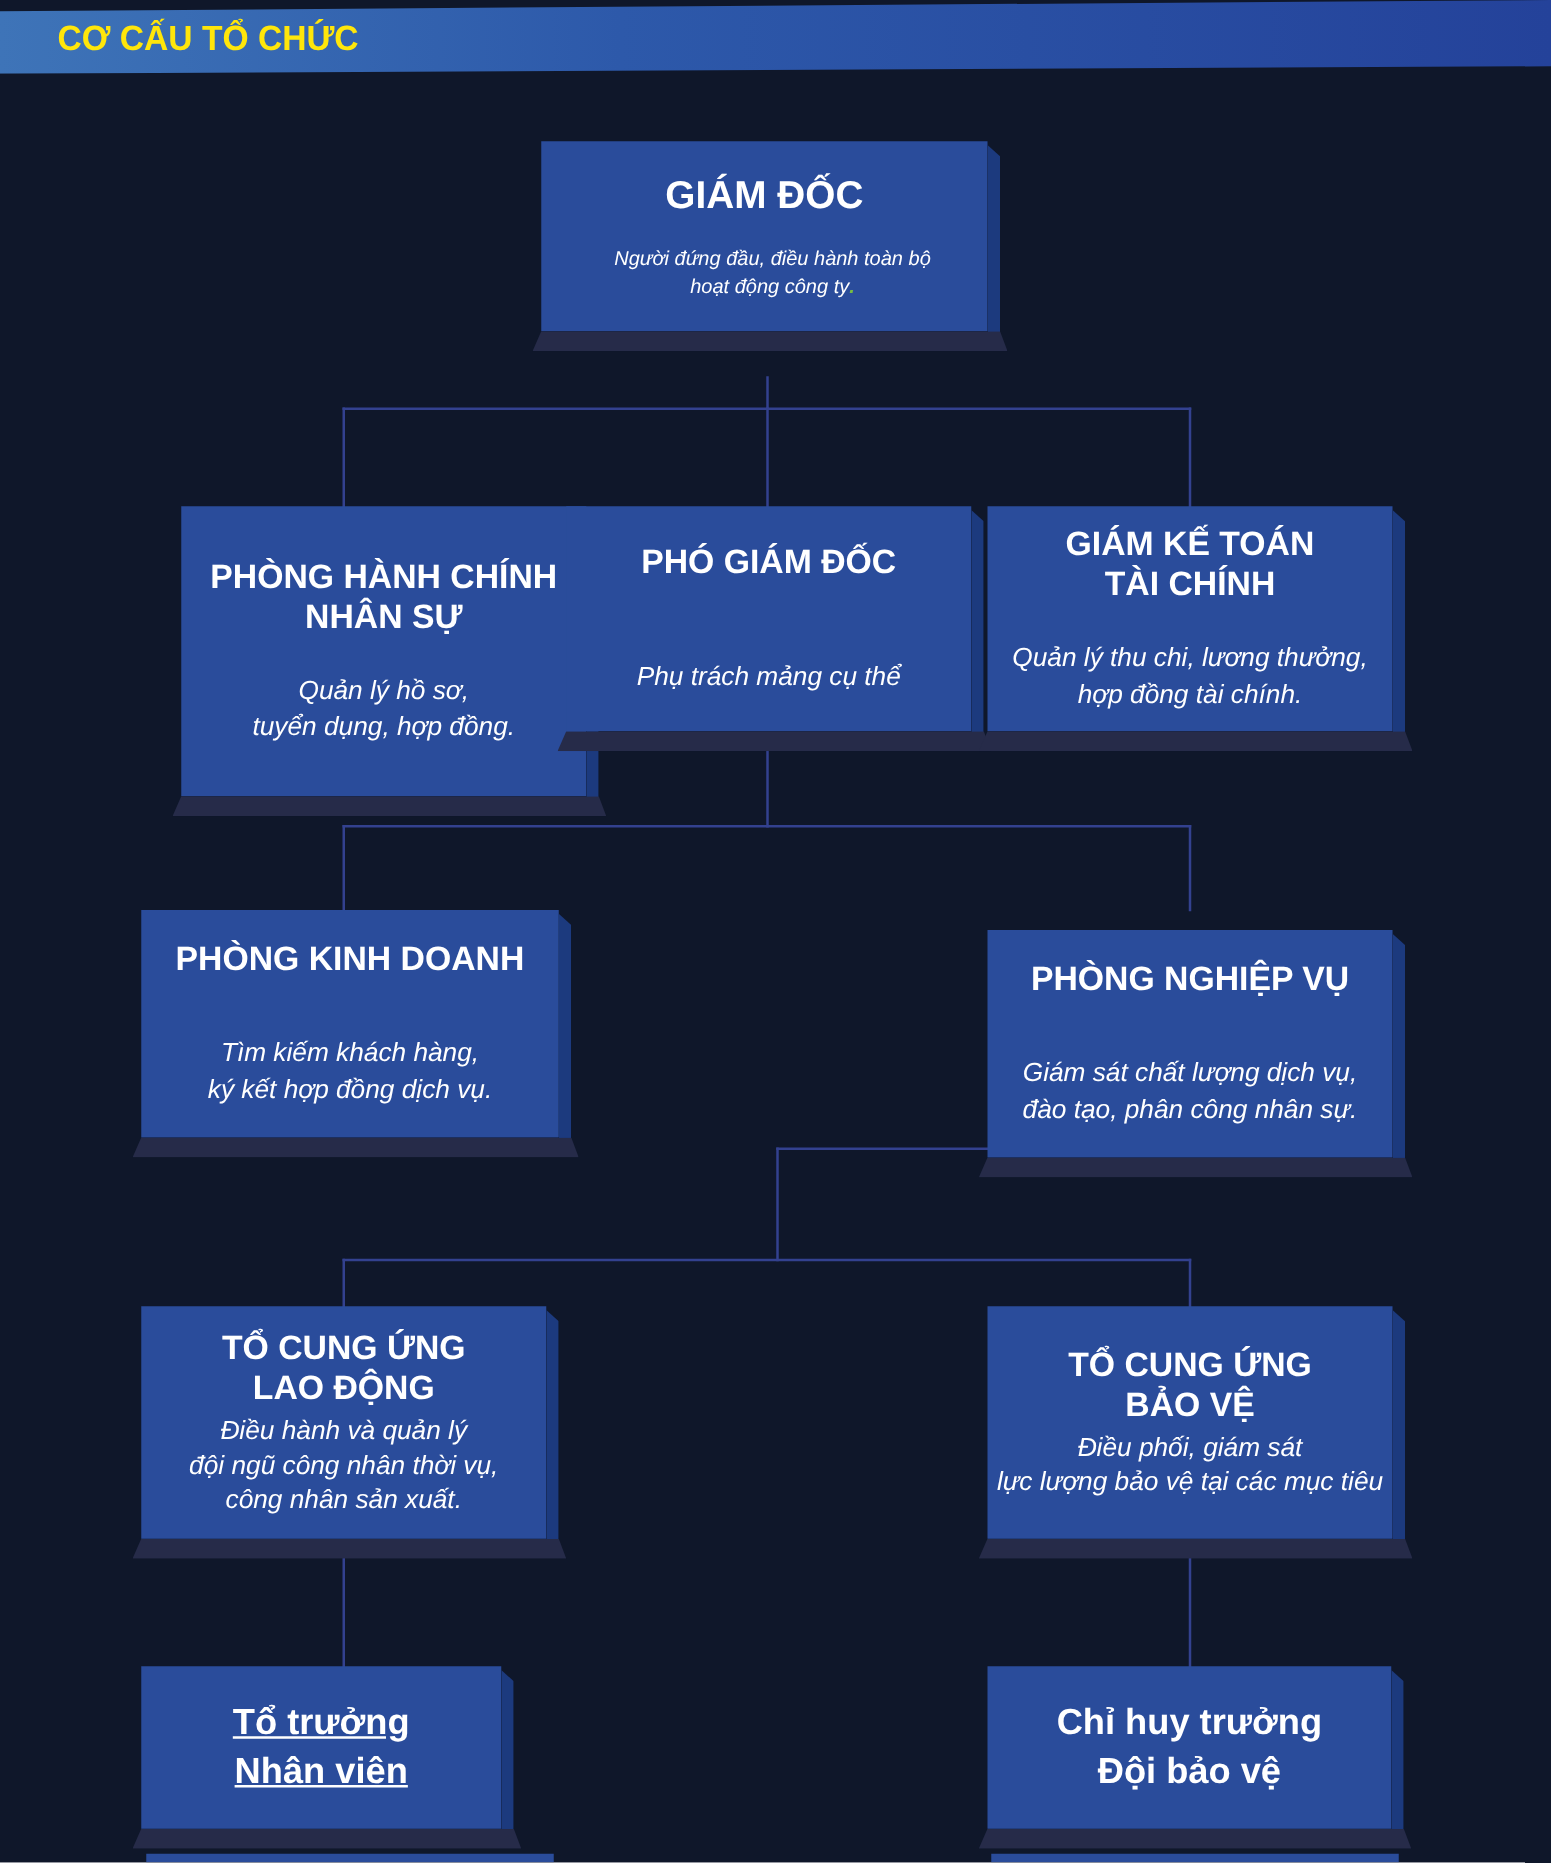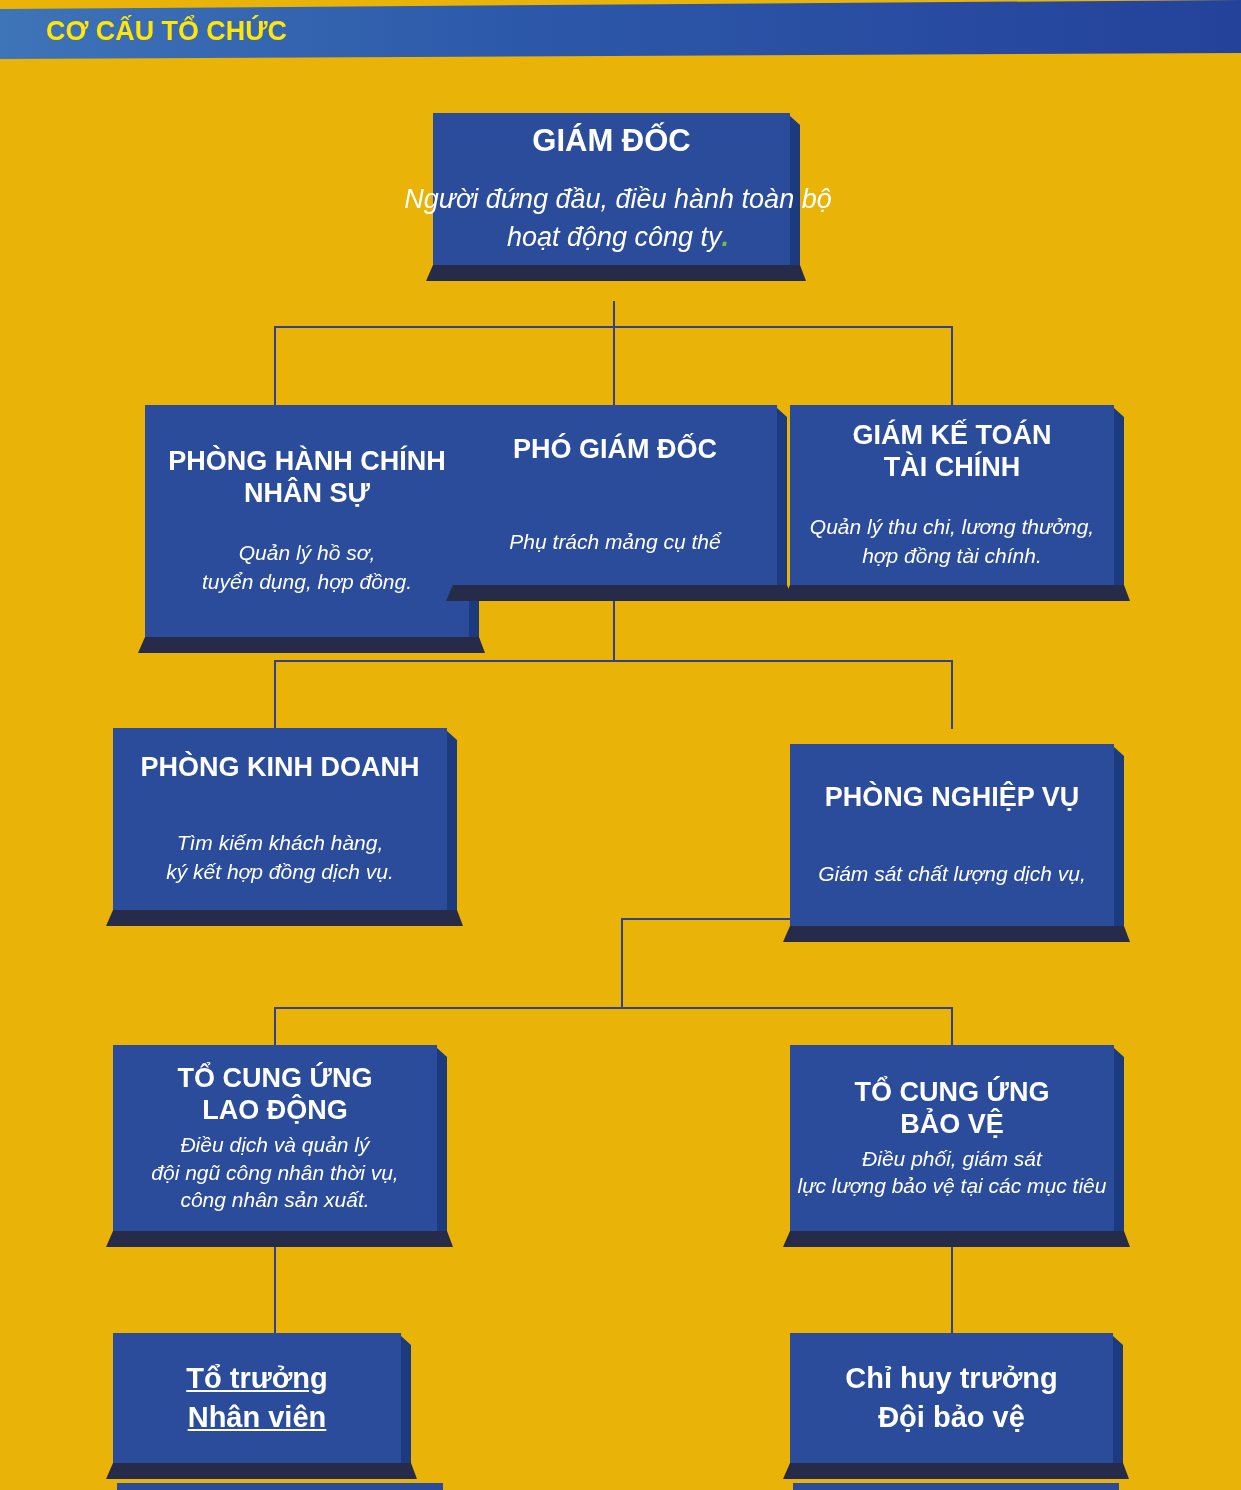--- a/index.html
+++ b/index.html
@@ -1,19 +1,19 @@
 <!DOCTYPE html>
 <html><head>
 <meta charset="utf-8">
 <style>
   html,body { margin:0; padding:0; background:#ffffff; }
   body { font-family:"Liberation Sans", sans-serif; }
   #stage {
     position:relative; width:1241px; height:1490px;
-    background:#eab308; overflow:hidden;
+    background:#0f172a; overflow:hidden;
   }
 
   
   .header-bar {
     position:absolute; left:0; top:0; width:1241px; height:60px;
     background:linear-gradient(90deg,#3e74b8 0%,#2d59aa 40%,#24429a 100%);
     clip-path:polygon(0 9px, 100% 0, 100% 53px, 0 59px);
     display:flex; align-items:center;
   }
   .header-title {
@@ -43,21 +43,21 @@
     content:""; position:absolute; left:-7px; bottom:-16px;
     width:calc(100% + 23px); height:16px; background:#262b49;
     clip-path:polygon(7px 0, calc(100% - 6px) 0, 100% 100%, 0 100%);
   }
   .t { font-weight:bold; font-size:27px; line-height:1.2; white-space:nowrap; }
   .d { font-style:italic; font-size:21px; line-height:1.38; white-space:nowrap; }
   .titles, .descs { position:relative; z-index:3; }
 
   .n-director .t { font-size:31px; }
   .n-director .descs { margin-top:22px; }
-  .n-director .d { font-size:27px;padding-left:13px; }
+  .n-director .d { font-size:16px;padding-left:13px; }
   .green-dot { color:#76bc43; font-style:italic; font-weight:bold; }
 
   .n-admin .descs, .n-accounting .descs { margin-top:30px; }
   .n-deputy .descs { margin-top:62px; }
   .n-sales .descs, .n-operations .descs { margin-top:46px; }
   .n-labor .descs, .n-guard .descs { margin-top:4px; }
   .n-labor .d, .n-guard .d { line-height:1.32; }
   .n-leader .t, .n-commander .t { font-size:29px; line-height:1.35; }
 
   
@@ -142,30 +142,31 @@
       <div class="d">ký kết hợp đồng dịch vụ.</div>
     </div>
   </div>
 
   <div class="node n-operations" style="left:790px; top:744px; width:324px; height:182px;">
     <div class="titles">
       <div class="t">PHÒNG NGHIỆP VỤ</div>
     </div>
     <div class="descs">
       <div class="d">Giám sát chất lượng dịch vụ,</div>
+      <div class="d">đào tạo, phân công nhân sự.</div>
     </div>
   </div>
 
   <div class="node n-labor" style="left:113px; top:1045px; width:324px; height:186px;">
     <div class="titles">
       <div class="t">TỔ CUNG ỨNG</div>
       <div class="t">LAO ĐỘNG</div>
     </div>
     <div class="descs">
-      <div class="d">Điều dịch và quản lý</div>
+      <div class="d">Điều hành và quản lý</div>
       <div class="d">đội ngũ công nhân thời vụ,</div>
       <div class="d">công nhân sản xuất.</div>
     </div>
   </div>
 
   <div class="node n-guard" style="left:790px; top:1045px; width:324px; height:186px;">
     <div class="titles">
       <div class="t">TỔ CUNG ỨNG</div>
       <div class="t">BẢO VỆ</div>
     </div>

